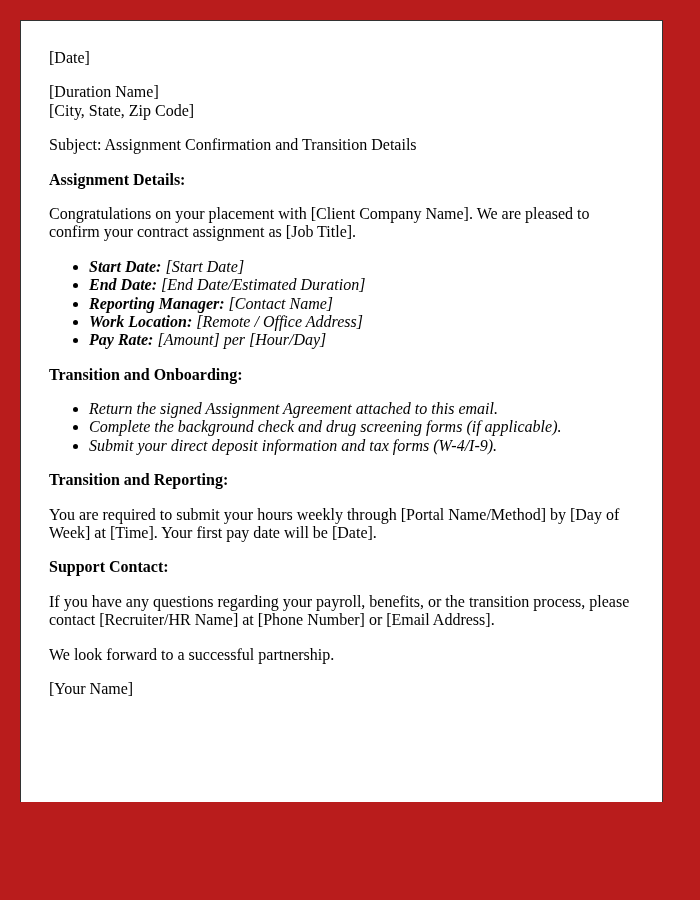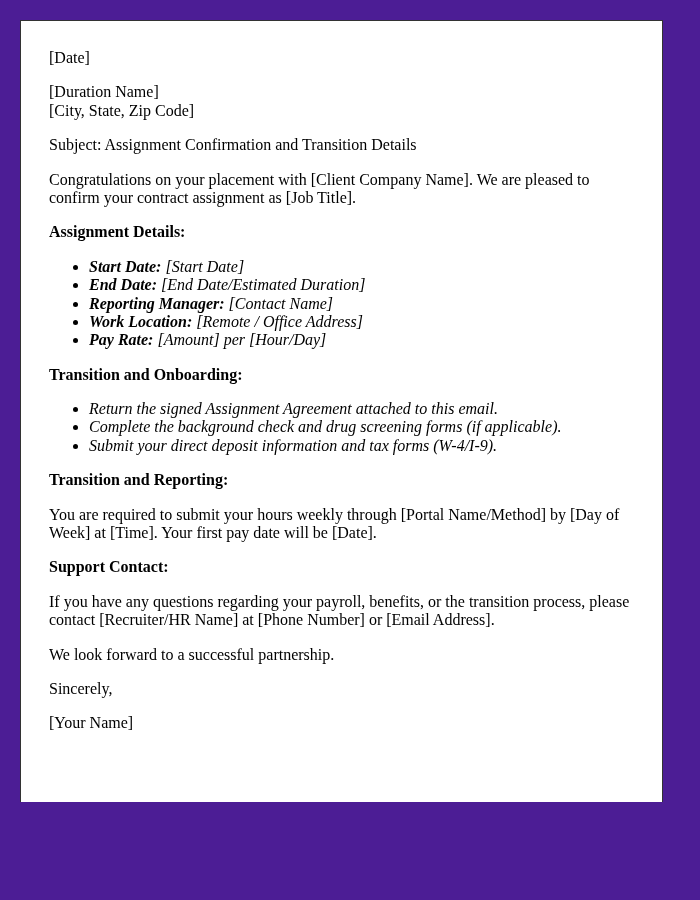--- a/index.html
+++ b/index.html
@@ -8,21 +8,21 @@
     background: #ffffff;
     width: 700px;
     height: 900px;
     font-family: "Liberation Serif", "DejaVu Serif", serif;
     color: #000000;
   }
   .page {
     position: relative;
     width: 700px;
     height: 900px;
-    background: #4c1d95;
+    background: #b91c1c;
     overflow: hidden;
   }
   .letter-box {
     position: absolute;
     left: 20px;
     top: 20px;
     box-sizing: border-box;
     width: 643px;
     height: 782px;
     border: 1px solid #333333;
@@ -58,25 +58,25 @@
     <p>[Date]</p>
 
     <p>
       <span class="block-line">[Duration Name]</span>
       <span class="block-line">[City, State, Zip Code]</span>
     </p>
 
     <p>Subject: Assignment Confirmation and Transition Details</p>
 
 
-    <p>Congratulations on your placement with [Client Company Name]. We are pleased to confirm your contract assignment as [Job Title].</p>
-
     <p>
       <span class="bold">Assignment Details:</span>
     </p>
+
+    <p>Congratulations on your placement with [Client Company Name]. We are pleased to confirm your contract assignment as [Job Title].</p>
 
     <ul>
       <li>
         <span class="bold">Start Date:</span><span> [Start Date]</span>
       </li>
       <li>
         <span class="bold">End Date:</span><span> [End Date/Estimated Duration]</span>
       </li>
       <li>
         <span class="bold">Reporting Manager:</span><span> [Contact Name]</span>
@@ -107,18 +107,17 @@
     <p>You are required to submit your hours weekly through [Portal Name/Method] by [Day of Week] at [Time]. Your first pay date will be [Date].</p>
 
     <p>
       <span class="bold">Support Contact:</span>
     </p>
 
     <p>If you have any questions regarding your payroll, benefits, or the transition process, please contact [Recruiter/HR Name] at [Phone Number] or [Email Address].</p>
 
     <p>We look forward to a successful partnership.</p>
 
-    <p>Sincerely,</p>
 
     <p>[Your Name]</p>
 
   </div>
 </div>
 
 </body></html>

